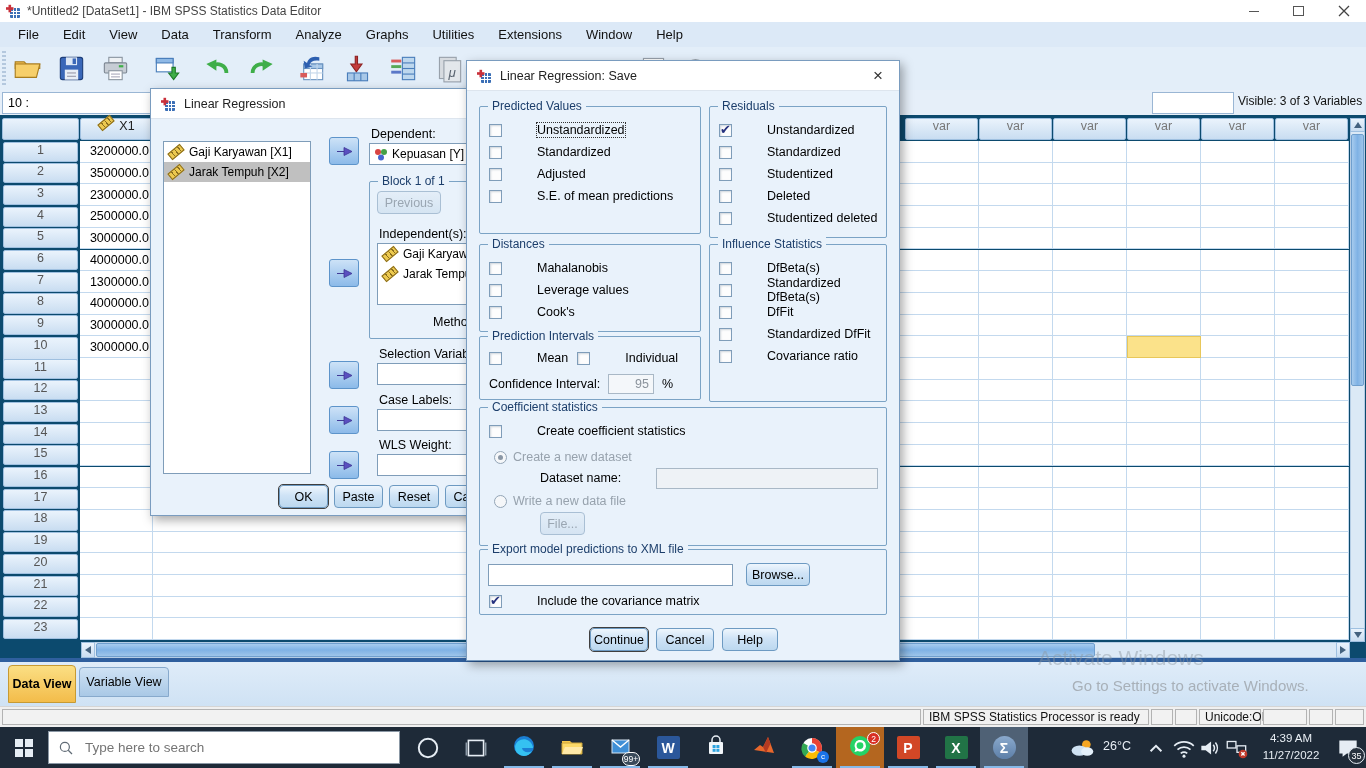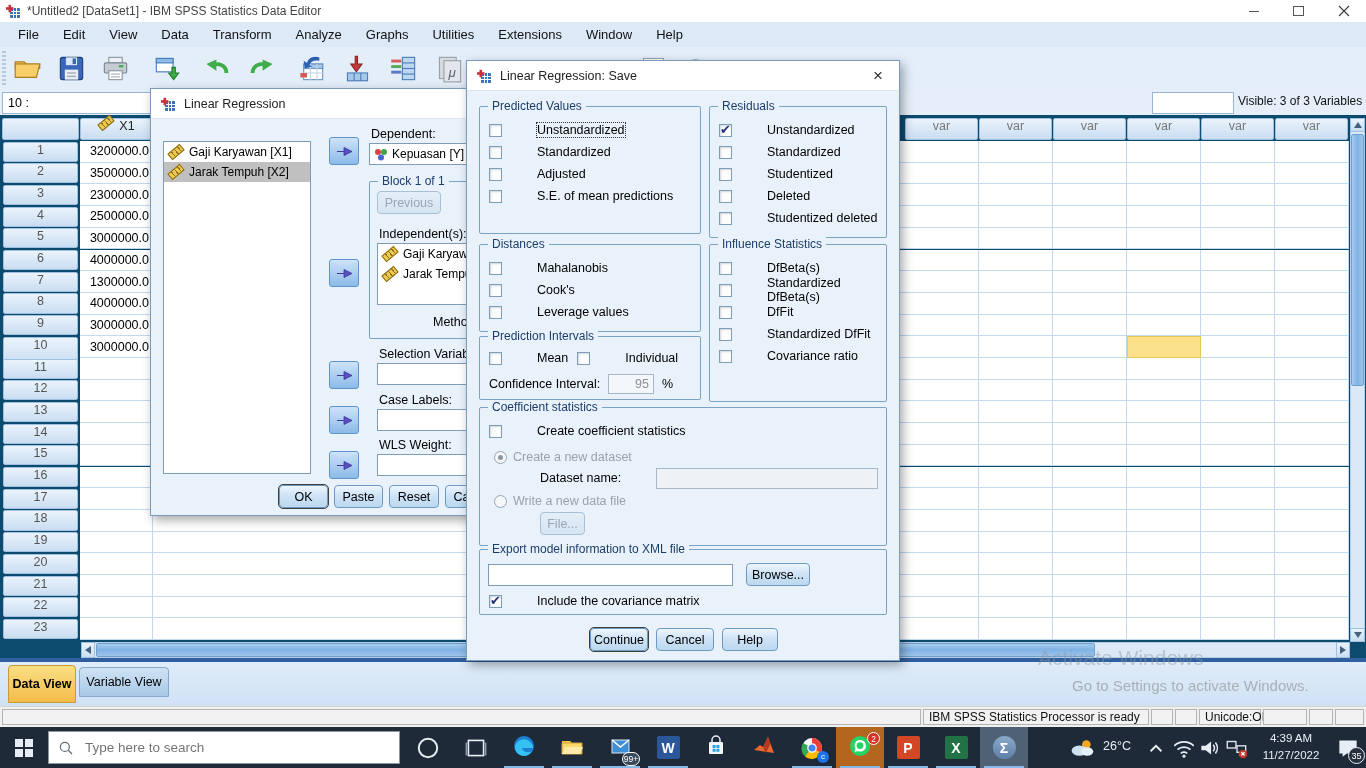--- a/index.html
+++ b/index.html
@@ -886,25 +886,25 @@
 
     <div class="grp" style="left:12px;top:183px;width:222px;height:88px;">
       <span class="leg">Distances</span>
       <div class="cb-col" id="dist-items">
           <div class="cb-row">
             <span class="cbox"></span>
             <span>Mahalanobis</span>
           </div>
           <div class="cb-row">
             <span class="cbox"></span>
+            <span>Leverage values</span>
+          </div>
+          <div class="cb-row">
+            <span class="cbox"></span>
             <span>Cook's</span>
-          </div>
-          <div class="cb-row">
-            <span class="cbox"></span>
-            <span>Leverage values</span>
           </div>
         </div>
     </div>
 
     <div class="grp" style="left:12px;top:275px;width:222px;height:64px;">
       <span class="leg">Prediction Intervals</span>
       <div class="cb-col" id="pi-row" style="display:flex;top:10px;">
           <div class="cb-row">
             <span class="cbox"></span>
             <span>Mean</span>
@@ -960,21 +960,21 @@
       <div class="dlg-label dis" style="left:60px;top:63px;">Dataset name:</div>
       <div class="field disabled" style="left:176px;top:60px;width:222px;height:21px;"></div>
       <div class="radio-row dis" style="left:14px;top:84px;">
           <span class="radio"></span>
           <span>Write a new data file</span>
         </div>
       <div class="btn disabled" style="left:60px;top:104px;width:45px;">File...</div>
     </div>
 
     <div class="grp" style="left:12px;top:488px;width:408px;height:66px;">
-      <span class="leg">Export model information to XML file</span>
+      <span class="leg">Export model predictions to XML file</span>
       <input class="xml-input" style="left: 8px; top: 14px; width: 245px;" value="">
       <div class="btn" style="left:266px;top:13px;width:64px;">Browse...</div>
       <div class="cb-col" id="include-row" style="top:40px;">
           <div class="cb-row">
             <span class="cbox">✔</span>
             <span>Include the covariance matrix</span>
           </div>
         </div>
     </div>
 

